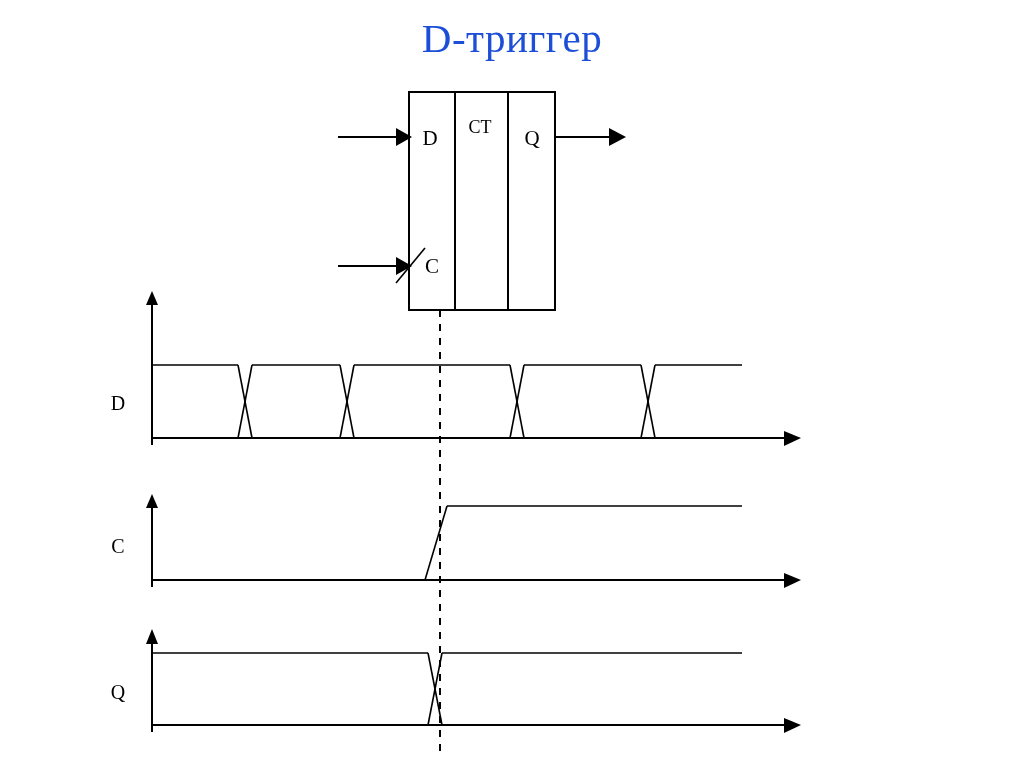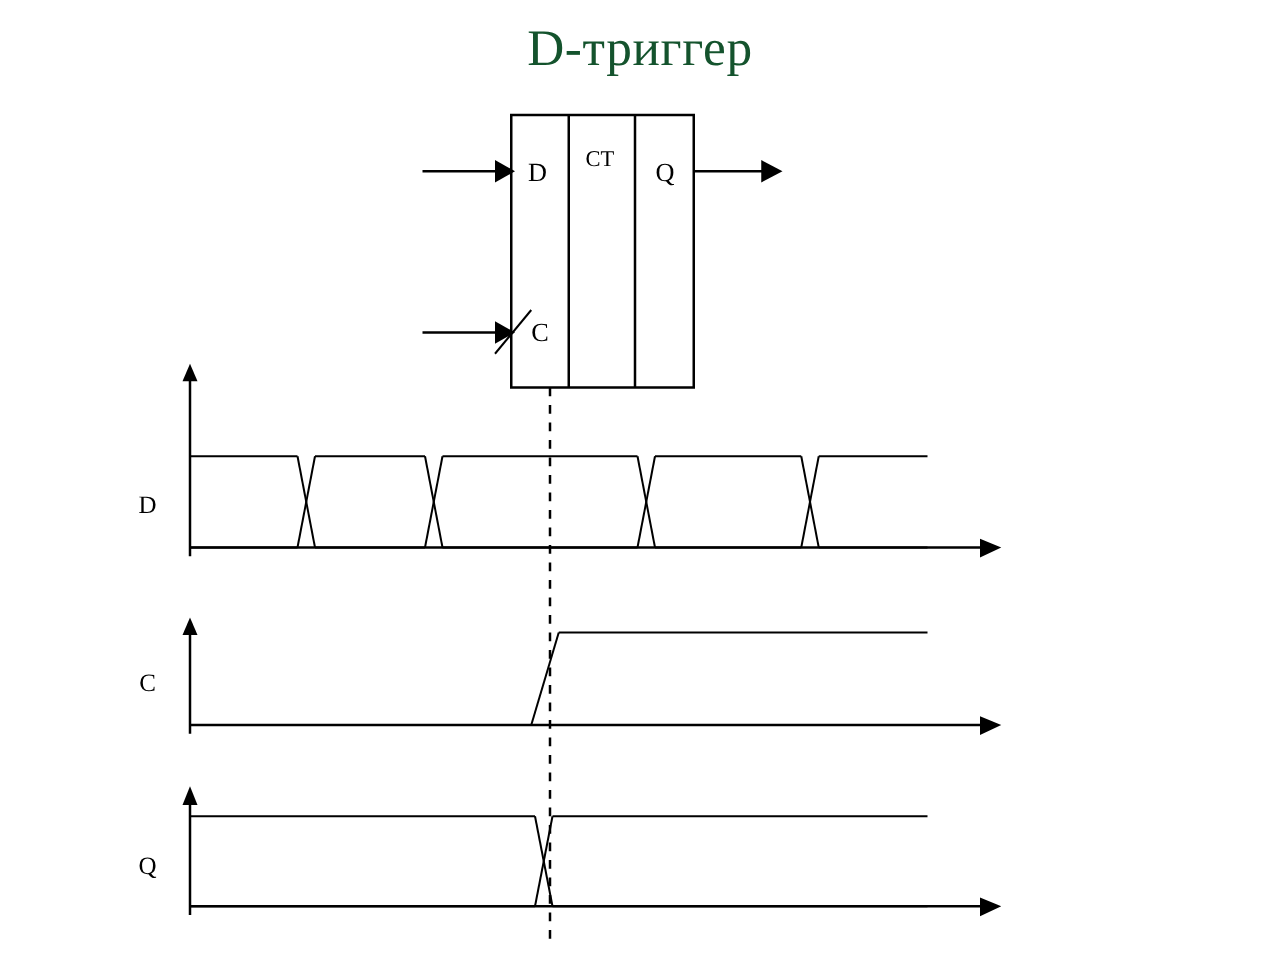--- a/index.html
+++ b/index.html
@@ -22,21 +22,21 @@
   }
   #title {
     position: absolute;
     left: 0;
     top: 14px;
     width: 1024px;
     text-align: center;
     font-family: "Liberation Serif", "DejaVu Serif", serif;
     font-size: 41px;
     font-weight: 400;
-    color: #14532d;
+    color: #1d4ed8;
     letter-spacing: 0.5px;
   }
   svg#diagram {
     position: absolute;
     left: 0;
     top: 0;
     width: 1024px;
     height: 767px;
   }
   .stroke {

